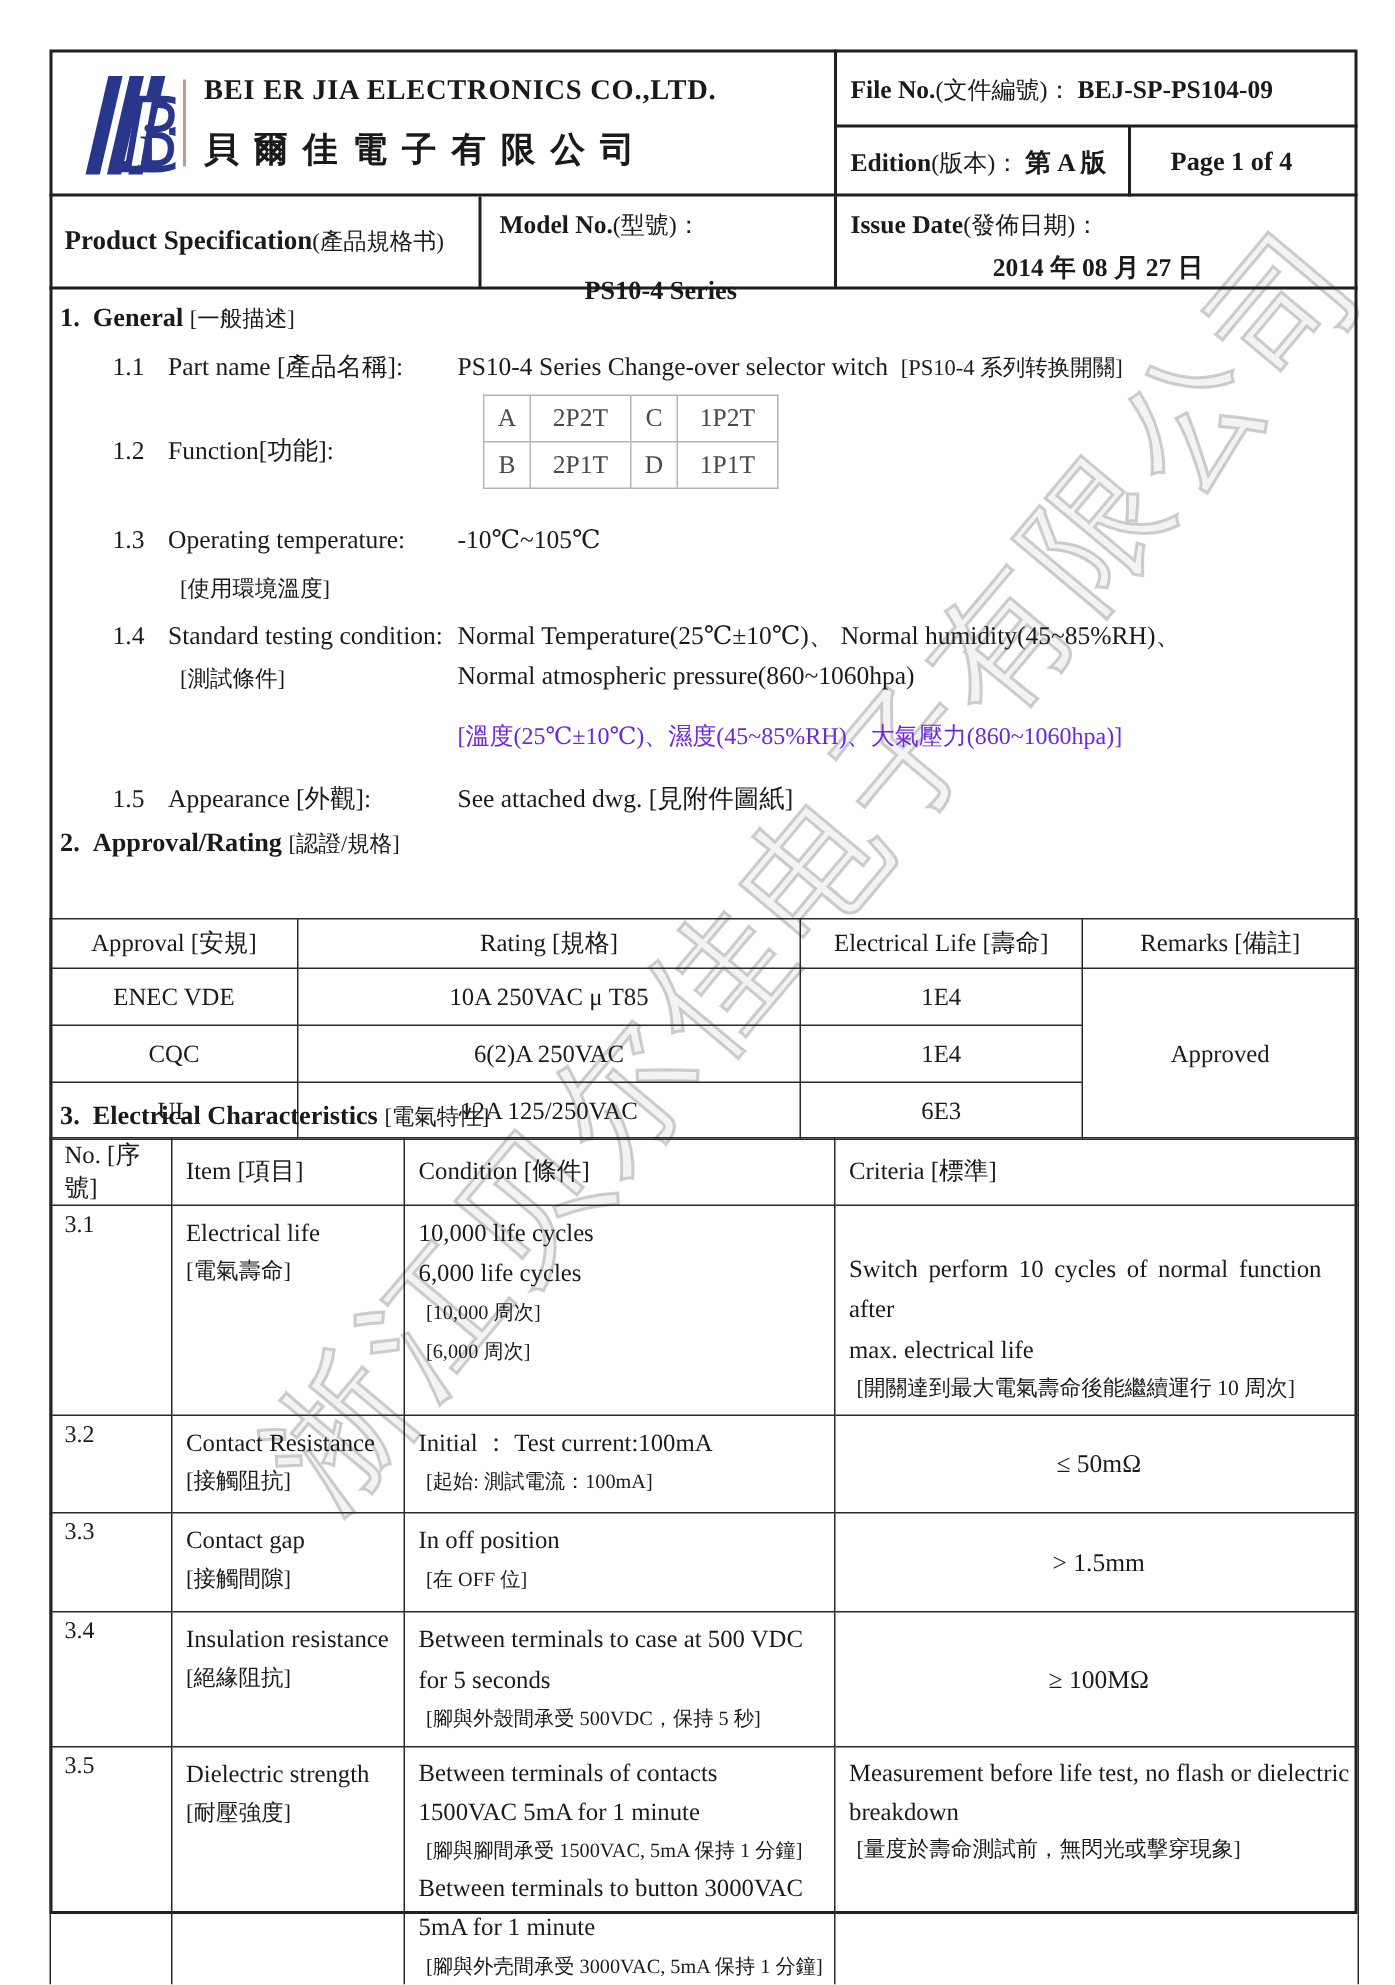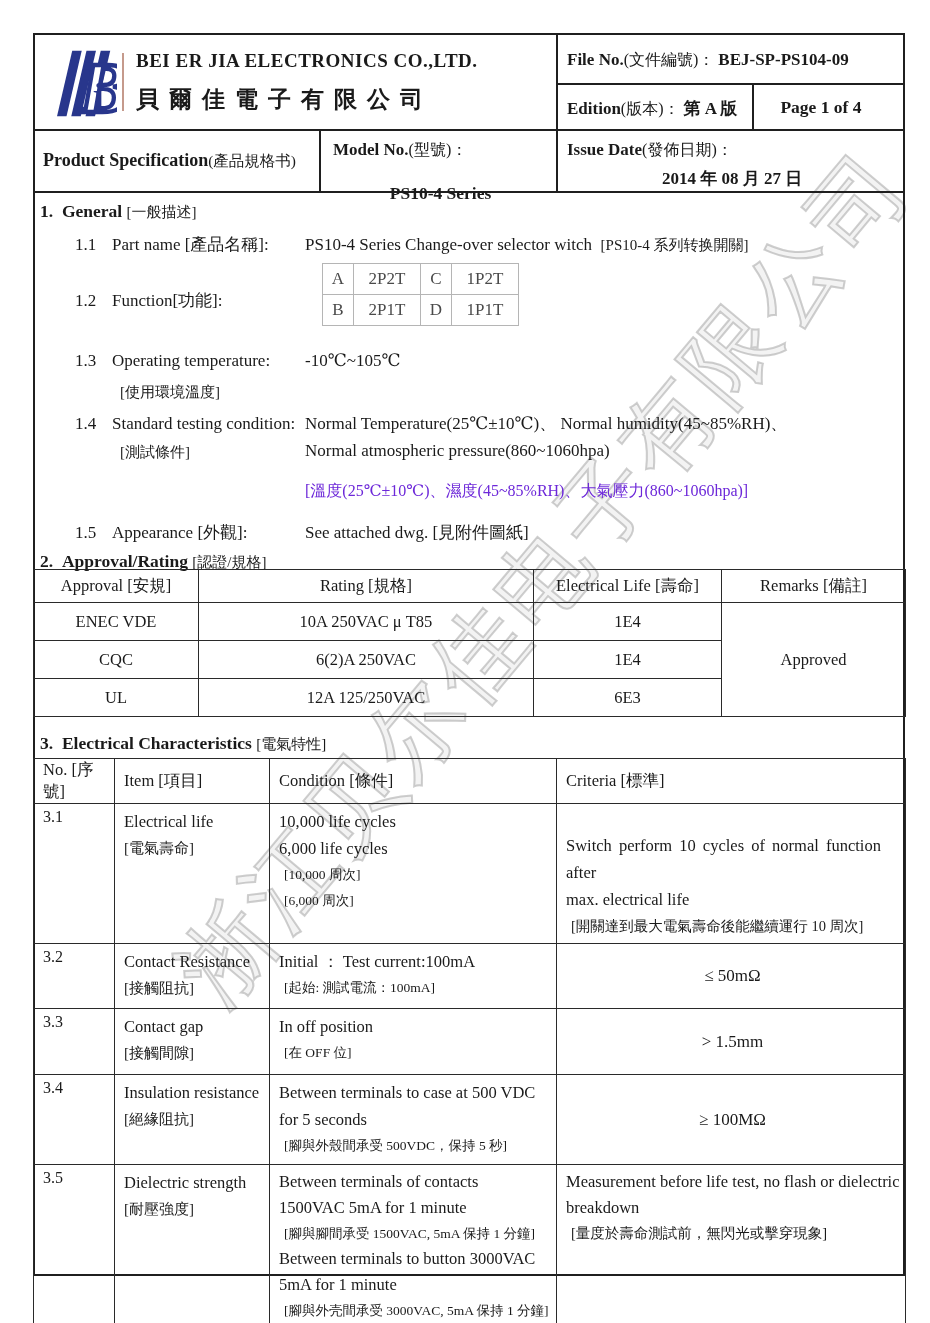--- a/index.html
+++ b/index.html
@@ -34,21 +34,21 @@
   
   .numline { position:absolute; font-size:17px; white-space:nowrap; }
   .numline .no { display:inline-block; width:37px; }
   .numline .lab { display:inline-block; width:193px; }
   
   #func-table { position:absolute; left:322px; top:263px; border-collapse:collapse; color:#4a4a4a; }
   #func-table td { border:1px solid #b5b5b5; text-align:center; font-size:17px; height:31px; }
   #func-table td.c-letter { width:31px; }
   #func-table td.c-val { width:67px; }
   
-  #approval-table { position:absolute; left:33px; top:569px; width:872px; border-collapse:collapse; table-layout:fixed; }
+  #approval-table { position:absolute; left:33px; top:612px; width:872px; border-collapse:collapse; table-layout:fixed; }
   #approval-table th, #approval-table td { border:1.6px solid #2a2a2a; font-weight:normal; text-align:center; font-size:16.5px; }
   #approval-table tr.hdr { height:33px; }
   #approval-table tr.r { height:38px; }
   
   #elec-table { position:absolute; left:33px; top:758px; width:872px; border-collapse:collapse; table-layout:fixed; }
   #elec-table th, #elec-table td { border:1.6px solid #2a2a2a; font-weight:normal; text-align:left; vertical-align:top; padding:4px 6px 4px 9px; }
   #elec-table th { font-size:16.5px; height:30px; vertical-align:middle; padding-top:0; padding-bottom:0; }
   #elec-table .ln { line-height:27px; font-size:16.5px; white-space:nowrap; }
   #elec-table .lnz { line-height:26px; font-size:13.5px; padding-left:5px; white-space:nowrap; }
   #elec-table .item-en { font-size:16.5px; line-height:27px; }

